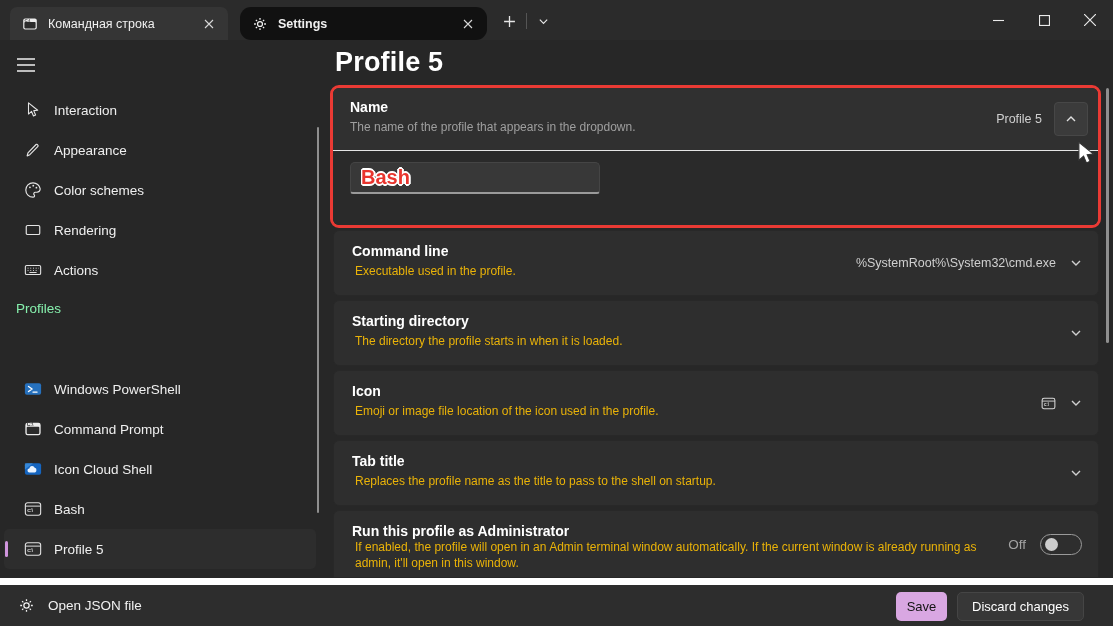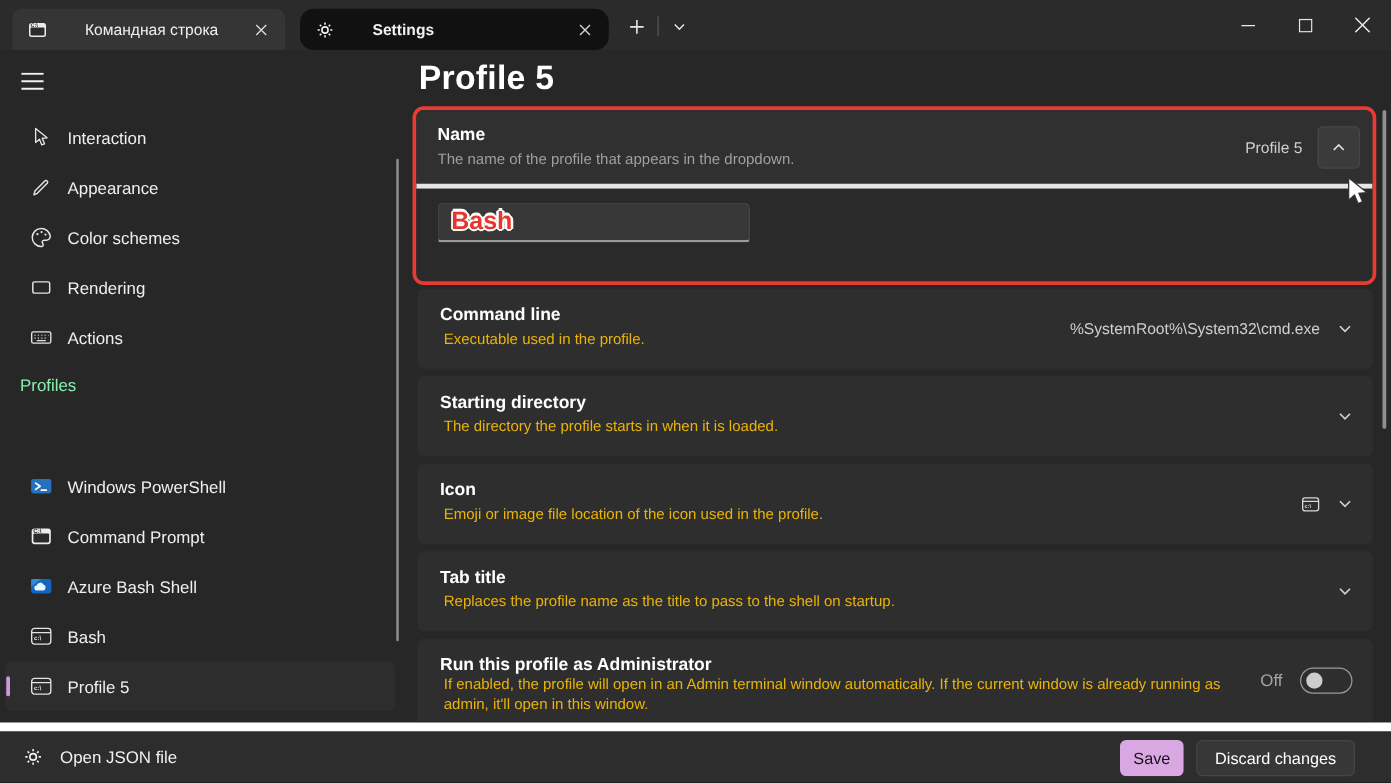--- a/index.html
+++ b/index.html
@@ -2,21 +2,21 @@
 <html><head>
 <meta charset="utf-8">
 <style>
   * { margin:0; padding:0; box-sizing:border-box; }
   html,body { width:1113px; height:626px; background:#1f1f1f; }
   body { font-family:"Liberation Sans","DejaVu Sans",sans-serif; overflow:hidden; }
   #app { position:relative; width:1113px; height:626px; background:#272727; overflow:hidden; }
 
   
   .titlebar { position:absolute; top:0; left:0; width:1113px; height:40px; background:#2b2b2b; }
-  .tab { position:absolute; bottom:0; height:33px; display:flex; align-items:center; border-radius:7px 7px 0 0; font-size:12.5px; color:#f0f0f0;gap:20px; }
+  .tab { position:absolute; bottom:0; height:33px; display:flex; align-items:center; border-radius:7px 7px 0 0; font-size:12.5px; color:#f0f0f0; }
   .tab .tab-icon { margin:0 10px 0 12px; display:flex; }
   .tab .tab-close { margin-left:auto; margin-right:8px; width:22px; height:22px; display:flex; align-items:center; justify-content:center; color:#d8d8d8; border-radius:4px; }
   .tab-inactive { left:10px; width:218px; background:#353535; }
   .tab-active { left:240px; width:247px; background:#111111; font-weight:bold;border-radius:11px; }
   .bar-btn { position:absolute; top:9px; width:24px; height:24px; display:flex; align-items:center; justify-content:center; color:#e6e6e6; border-radius:4px; }
   .tab-divider { position:absolute; top:13px; left:526px; width:1px; height:16px; background:#555; }
   .win-btn { position:absolute; top:0; width:46px; height:40px; display:flex; align-items:center; justify-content:center; color:#eaeaea; }
 
   
   .hamburger { position:absolute; top:52px; left:12px; width:28px; height:26px; display:flex; align-items:center; justify-content:center; color:#f0f0f0; border-radius:4px; }
@@ -31,21 +31,21 @@
   .page-title { position:absolute; left:335px; top:47px; font-size:27px; font-weight:bold; color:#ffffff; letter-spacing:0.2px; }
   .card { position:absolute; left:333px; width:766px; height:66px; background:#2e2e2e; border-radius:6px; border:1px solid #282828; }
   .card .c-title { position:absolute; left:18px; top:12px; font-size:14px; font-weight:bold; color:#ffffff; }
   .card .c-sub { position:absolute; left:21px; top:33px; font-size:12px; color:#eab308; }
   .card .c-right { position:absolute; right:16px; top:0; height:100%; display:flex; align-items:center; gap:14px; }
   .c-value { font-size:12.5px; color:#cfcfcf; }
   .chev { color:#cfcfcf; display:flex; }
 
   
   .name-card { position:absolute; left:330px; top:85px; width:771px; height:143px; border:3px solid #ea3a34; border-radius:9px; background:#2e2e2e; overflow:hidden; }
-  .name-head { position:relative; height:63px; background:#303030; border-bottom:4px solid #e5e5e5; }
+  .name-head { position:relative; height:63px; background:#303030; border-bottom:1px solid #e5e5e5; }
   .name-head .c-title { position:absolute; left:17px; top:11px; font-size:14px; font-weight:bold; color:#fff; }
   .name-head .c-sub { position:absolute; left:17px; top:32px; font-size:12px; color:#9f9f9f; }
   .name-head .c-right { position:absolute; right:10px; top:0; height:100%; display:flex; align-items:center; gap:12px; }
   .expander-btn { width:34px; height:34px; background:#3b3b3b; border:1px solid #474747; border-radius:4px; display:flex; align-items:center; justify-content:center; color:#e0e0e0; }
   .name-body { position:relative; height:74px; background:#2a2a2a; }
   .name-input { position:absolute; left:17px; top:11px; width:250px; height:32px; background:#383838; border:1px solid #454545; border-bottom:2px solid #9a9a9a; border-radius:5px 5px 3px 3px; padding:0 10px; outline:none;
     color:#e8352e; font-weight:bold; font-size:20px; font-family:"Liberation Sans","DejaVu Sans",sans-serif;
     -webkit-text-stroke:1.5px #ffffff; paint-order:stroke fill;
     text-shadow:-2px 0 0 #fff,2px 0 0 #fff,0 -2px 0 #fff,0 2px 0 #fff,-1px -1px 0 #fff,1px -1px 0 #fff,-1px 1px 0 #fff,1px 1px 0 #fff; }
 
@@ -200,21 +200,21 @@
     <span>Command Prompt</span>
   </div>
   <div class="nav-item" style="top:449px">
     <span class="ico">
       <svg width="18" height="18" viewBox="0 0 20 20">
           <rect x="1" y="3.5" width="18" height="13" rx="2.2" fill="#1565c0"></rect>
           <path d="M1 3.5h9l-9 7z" fill="#4b9fe8" opacity="0.6"></path>
           <path d="M6.2 13.8a2.2 2.2 0 0 1-.3-4.4 3.2 3.2 0 0 1 6-.9 2.5 2.5 0 0 1 1.9 2.7 2.6 2.6 0 0 1-1.5 2.6z" fill="#eaf4ff"></path>
         </svg>
     </span>
-    <span>Azure Bash Shell</span>
+    <span>Icon Cloud Shell</span>
   </div>
   <div class="nav-item" style="top:489px">
     <span class="ico">
       <svg width="18" height="18" viewBox="0 0 20 20">
           <rect x="1.5" y="3" width="17" height="14" rx="2.5" fill="none" stroke="currentColor" stroke-width="1.2"></rect>
           <path d="M1.5 6.8h17" stroke="currentColor" stroke-width="1.1"></path>
           <text x="3.6" y="13.6" font-size="5.5" font-weight="bold" fill="currentColor" font-family="Liberation Sans, sans-serif">c:\</text>
         </svg>
     </span>
     <span>Bash</span>

